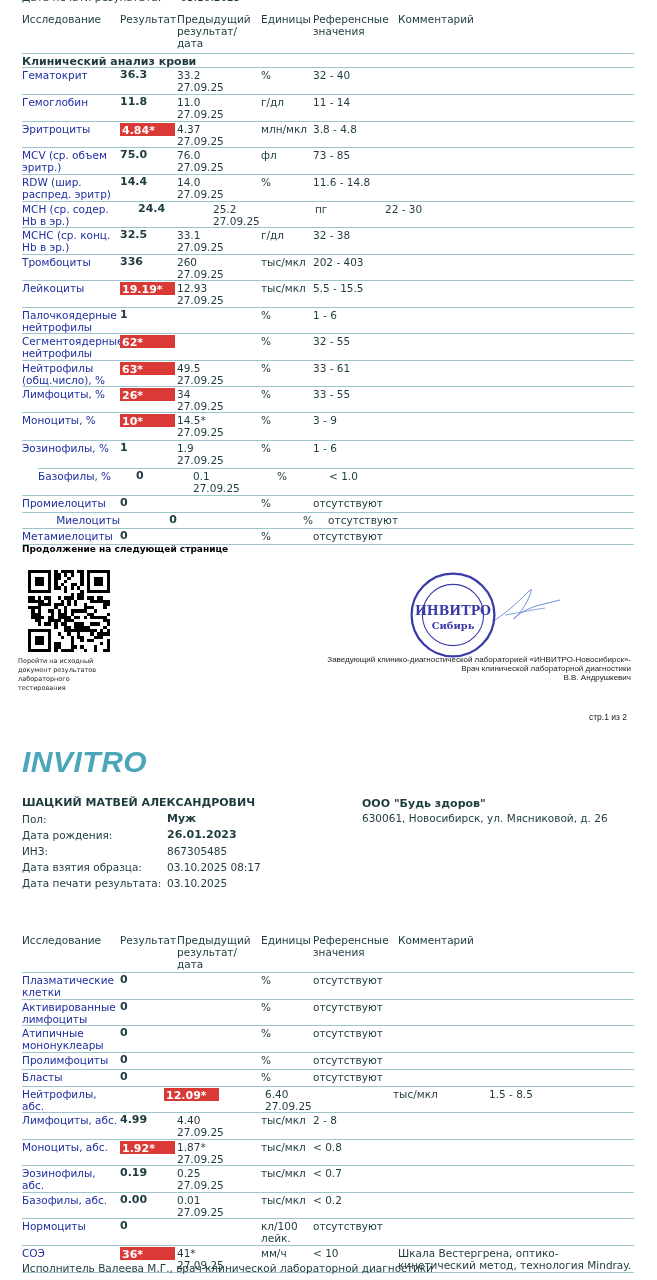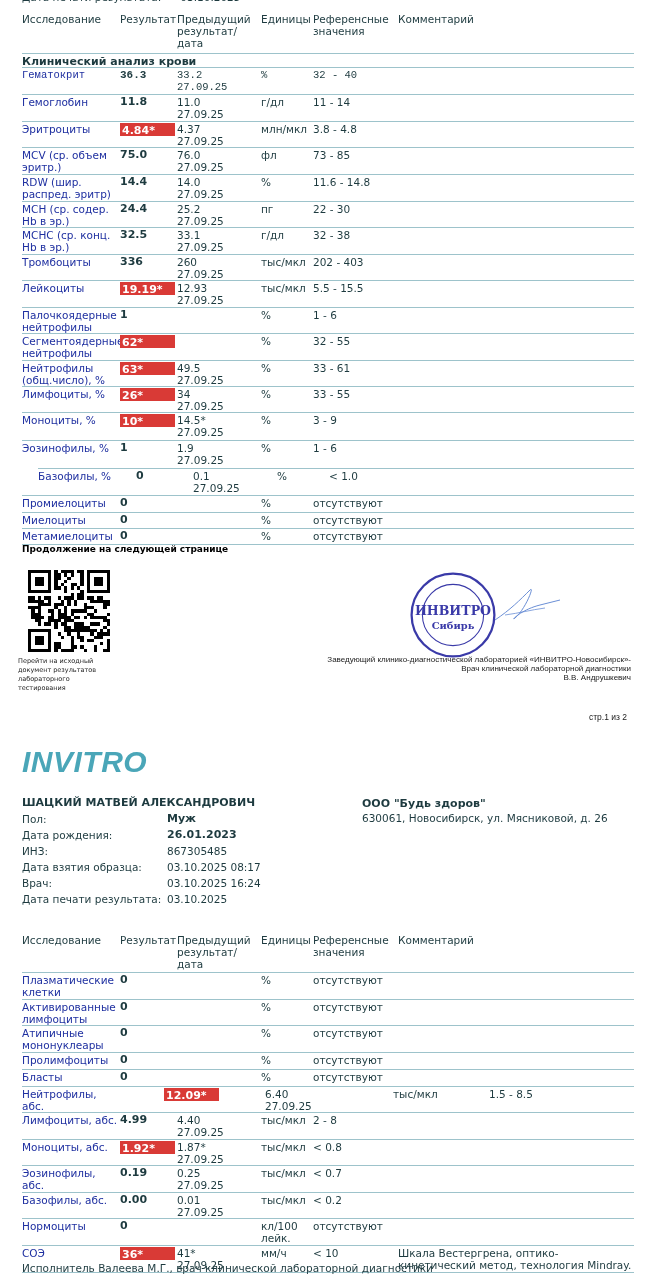--- a/index.html
+++ b/index.html
@@ -57,21 +57,21 @@
     <div class="c1">Исследование</div>
     <div class="c2">Результат</div>
     <div class="c3">Предыдущий результат/дата</div>
     <div class="c4">Единицы</div>
     <div class="c5">Референсные значения</div>
     <div class="c6">Комментарий</div>
   </div>
   <div style="height:4px"></div>
   <div class="section">Клинический анализ крови</div>
   <div id="rows1">
-      <div class="row" style="height: 27px; font-family: Liberation Mono, monospace;">
+      <div class="row" style="height: 27px;">
         <div class="c1">Гематокрит</div>
         <div class="c2">36.3</div>
         <div class="c3">
           <div>33.2</div>
           <div>27.09.25</div>
         </div>
         <div class="c4">%</div>
         <div class="c5">32 - 40</div>
         <div class="c6"></div>
       </div>
@@ -112,21 +112,21 @@
         <div class="c1">RDW (шир. распред. эритр)</div>
         <div class="c2">14.4</div>
         <div class="c3">
           <div>14.0</div>
           <div>27.09.25</div>
         </div>
         <div class="c4">%</div>
         <div class="c5">11.6 - 14.8</div>
         <div class="c6"></div>
       </div>
-      <div class="row" style="height: 26px;">
+      <div class="row" style="height: 26px; gap: 18px;">
         <div class="c1">MCH (ср. содер. Hb в эр.)</div>
         <div class="c2">24.4</div>
         <div class="c3">
           <div>25.2</div>
           <div>27.09.25</div>
         </div>
         <div class="c4">пг</div>
         <div class="c5">22 - 30</div>
         <div class="c6"></div>
       </div>
@@ -244,21 +244,21 @@
         <div class="c1">Промиелоциты</div>
         <div class="c2">0</div>
         <div class="c3">
           <div></div>
           <div></div>
         </div>
         <div class="c4">%</div>
         <div class="c5">отсутствуют</div>
         <div class="c6"></div>
       </div>
-      <div class="row" style="height: 16px;">
+      <div class="row" style="height: 16px; text-align: right;">
         <div class="c1">Миелоциты</div>
         <div class="c2">0</div>
         <div class="c3">
           <div></div>
           <div></div>
         </div>
         <div class="c4">%</div>
         <div class="c5">отсутствуют</div>
         <div class="c6"></div>
       </div>
@@ -538,24 +538,20 @@
     </div>
     <div class="ir">
       <div class="k">ИНЗ:</div>
       <div class="v">867305485</div>
     </div>
     <div class="ir">
       <div class="k">Дата взятия образца:</div>
       <div class="v">03.10.2025 08:17</div>
     </div>
     <div class="ir">
-      <div class="k">Врач:</div>
-      <div class="v">03.10.2025 16:24</div>
-    </div>
-    <div class="ir">
       <div class="k">Дата печати результата:</div>
       <div class="v">03.10.2025</div>
     </div>
   </div>
 
 <div class="abs clinic">
   <div class="name">ООО "Будь здоров"</div>
   <div>630061, Новосибирск, ул. Мясниковой, д. 26</div>
 </div>
 

